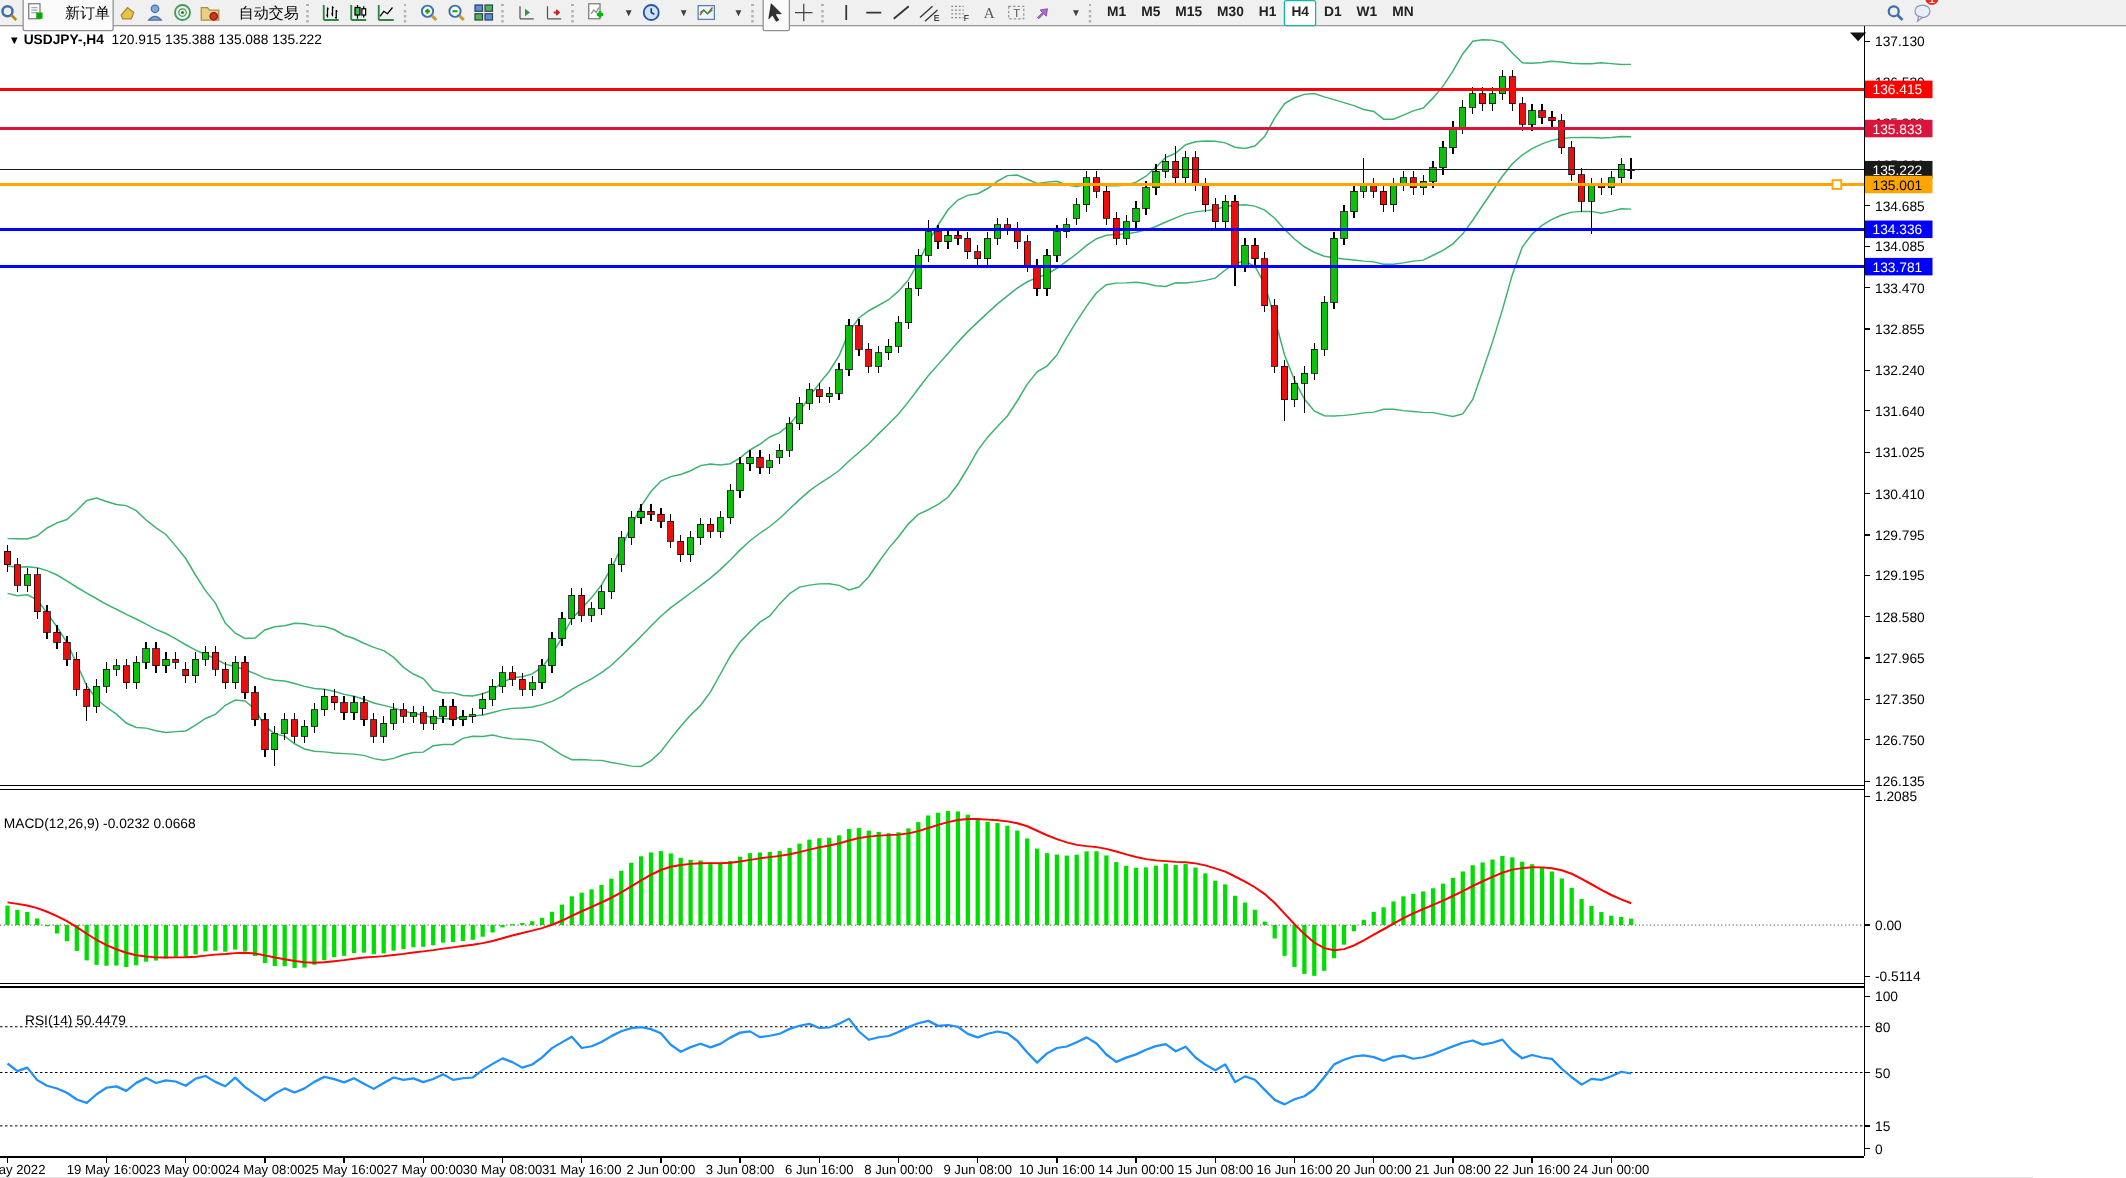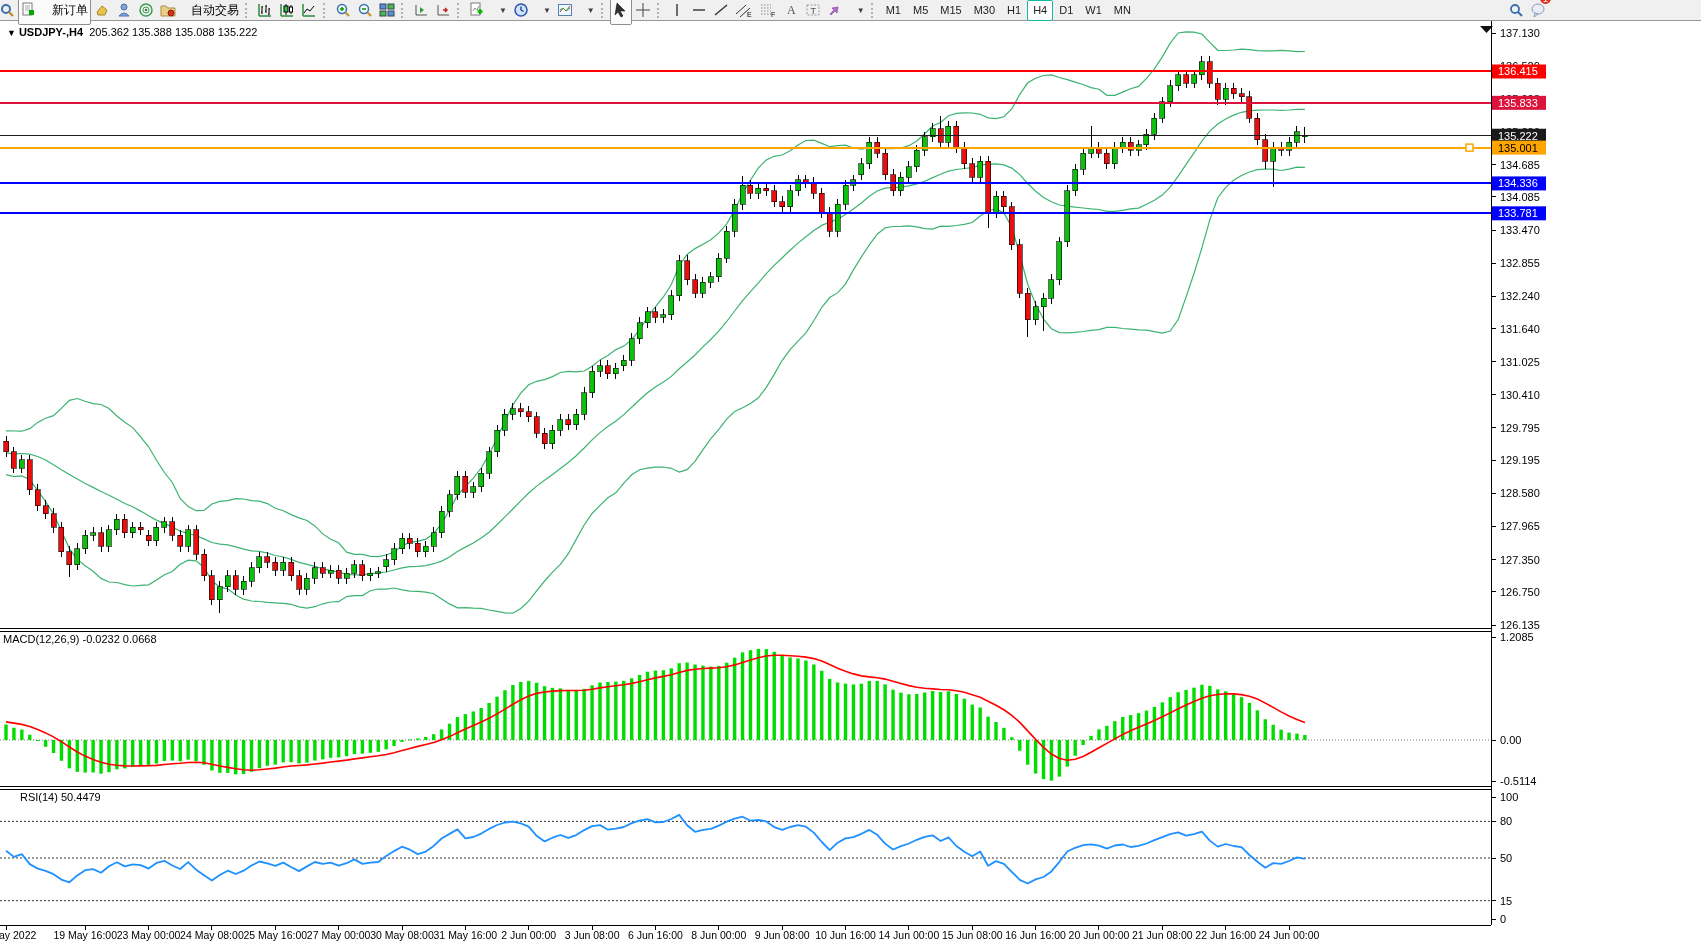--- a/index.html
+++ b/index.html
@@ -16,21 +16,21 @@
   .tf-btn{font-size:11px;color:#222;padding:1px 5px;height:17px;display:flex;align-items:center;
           border:1px solid transparent;border-radius:2px;}
   .tf-btn.active{border:1px solid #14b8a6;background:#ffffff;}
   .grip{width:3px;height:15px;border-left:2px dotted #b2b2b2;margin:0 4px 0 3px;}
   .dd{font-size:8px;color:#404040;margin-left:2px;}
   .spacer{flex:1;}
   .right-pad{width:150px;}
   
   .sym{position:absolute;left:7px;top:26px;font-size:11px;color:#000;white-space:nowrap;}
   .sym .tri{font-size:9px;margin-right:3px;color:#000;}
-  .indlab{position:absolute;left:3px;font-size:11px;color:#000;white-space:nowrap;}
+  .indlab{position:absolute;left:3px;font-size:11px;color:#000;white-space:nowrap;margin-top:20px;}
   #macd-label{top:633px;}
   #rsi-label{top:791px;padding-left:17px;}
   svg#chart-svg{position:absolute;left:0;top:0;}
   .notif{position:relative;}
   .notif .cnt{position:absolute;right:-4px;top:-4px;background:#e03123;color:#fff;font-size:9px;
               border-radius:7px;min-width:11px;height:11px;display:flex;align-items:center;justify-content:center;
               border:1px solid #fff;}
 </style>
 </head>
 <body>
@@ -224,21 +224,21 @@
         </svg>
     </div>
     <div class="tbtn">
       <svg width="16" height="16">
           <path d="M3 12l4-4-2-2 6-1-1 6-2-2-4 4z" fill="#b06ad0" stroke="#7a3a9a" stroke-width="0.6"></path>
         </svg>
       <span class="dd">▼</span>
     </div>
 
     <div class="grip"></div>
-    <div id="tf-group" style="display:flex;">
+    <div id="tf-group" style="display:flex;font-weight:bold;">
         <div class="tf-btn">M1</div>
         <div class="tf-btn">M5</div>
         <div class="tf-btn">M15</div>
         <div class="tf-btn">M30</div>
         <div class="tf-btn">H1</div>
         <div class="tf-btn active">H4</div>
         <div class="tf-btn">D1</div>
         <div class="tf-btn">W1</div>
         <div class="tf-btn">MN</div>
       </div>
@@ -920,21 +920,21 @@
         <line x1="1162.32" y1="925" x2="1162.32" y2="930" stroke="#000" shape-rendering="crispEdges"></line>
         <text x="1162.32" y="939" text-anchor="middle" fill="#000">21 Jun 08:00</text>
         <line x1="1225.68" y1="925" x2="1225.68" y2="930" stroke="#000" shape-rendering="crispEdges"></line>
         <text x="1225.68" y="939" text-anchor="middle" fill="#000">22 Jun 16:00</text>
         <line x1="1289.04" y1="925" x2="1289.04" y2="930" stroke="#000" shape-rendering="crispEdges"></line>
         <text x="1289.04" y="939" text-anchor="middle" fill="#000">24 Jun 00:00</text>
       </g>
     </svg>
 
   <div class="sym">
-    <span class="tri">▼</span><b style="font-weight:bold">USDJPY-,H4</b>&nbsp;&nbsp;<span>205.362 135.388 135.088 135.222</span>
+    <span class="tri">▼</span><b style="font-weight:bold">USDJPY-,H4</b>&nbsp;&nbsp;<span>120.915 135.388 135.088 135.222</span>
   </div>
   <div class="indlab" id="macd-label">
     <span>MACD(12,26,9)</span>&nbsp;<span>-0.0232 0.0668</span>
   </div>
   <div class="indlab" id="rsi-label">
     <span>RSI(14)</span>&nbsp;<span>50.4479</span>
   </div>
 </div>
 
 </body></html>

